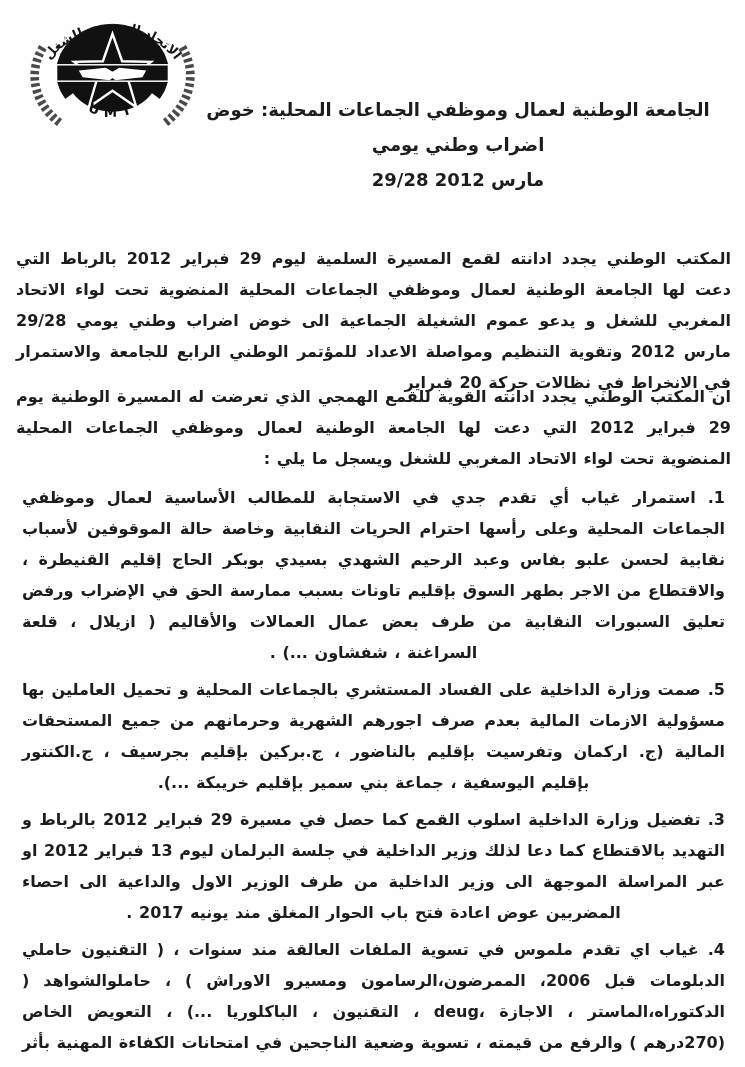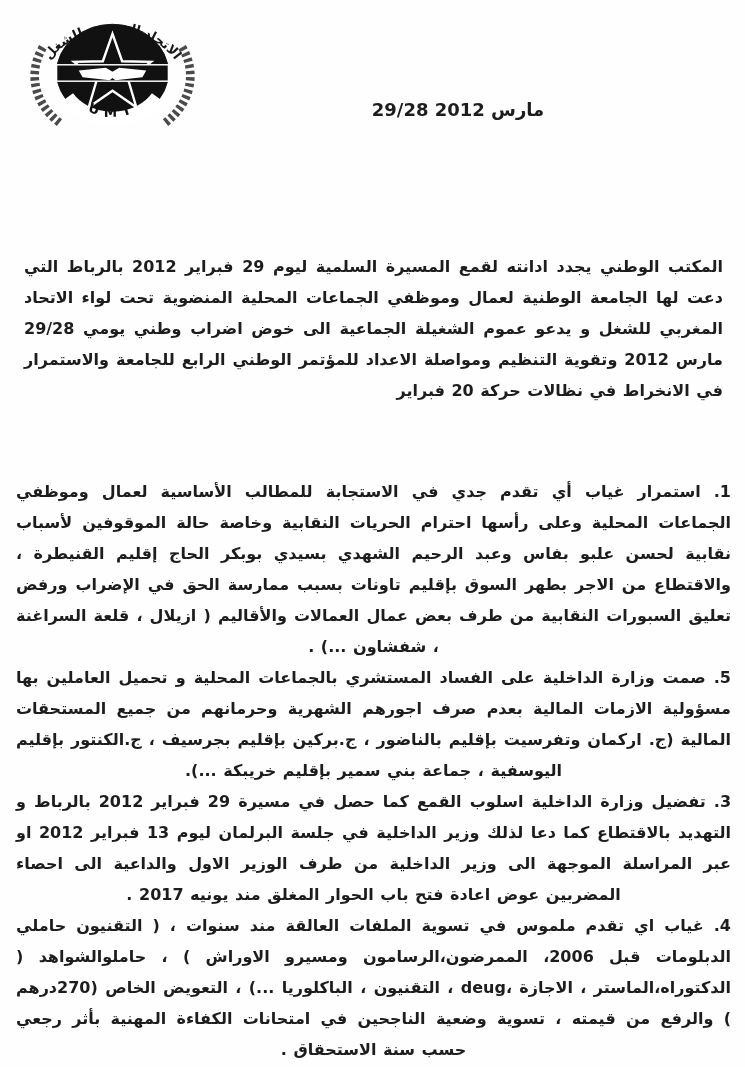--- a/index.html
+++ b/index.html
@@ -14,30 +14,30 @@
   }
   .logo{position:absolute;left:20px;top:5px;width:185px;height:135px;}
   .logo-arc-text{font-family:"DejaVu Sans",sans-serif;font-size:13.5px;font-weight:700;fill:#171717;}
   .logo-umt-text{font-family:"DejaVu Sans",sans-serif;font-size:14px;font-weight:700;fill:#111;letter-spacing:6px;}
   .title{
     position:absolute;top:92px;left:178px;width:560px;
     text-align:center;font-size:18px;font-weight:700;line-height:35px;
   }
   .title-date{direction:ltr;}
   .para{
-    position:absolute;right:14px;left:16px;margin:8px;
+    position:absolute;right:14px;left:16px;margin:0;
     font-size:16px;font-weight:700;line-height:31px;
     text-align:justify;text-align-last:right;
     word-spacing:1px;
   }
   .p1{top:243px;}
   .p2{top:381px;}
   .list{position:absolute;top:476px;right:14px;left:16px;}
   .item{
-    margin:0;font-size:16px;font-weight:700;line-height:31px;
+    margin:6px;font-size:16px;font-weight:700;line-height:31px;
     text-align:justify;text-align-last:center;
     word-spacing:1px;
   }
 </style>
 </head>
 <body>
 
 <div class="page">
 
   <svg class="logo" viewBox="0 0 190 140" aria-hidden="true">
@@ -64,24 +64,26 @@
       <polygon points="130,68 102,65 90,72 98,78 126,75" fill="#ffffff"></polygon>
     </g>
 
     <path d="M48,96 A55,46 0 0 0 142,96" fill="none" stroke="#ffffff" stroke-width="15"></path>
     <text class="logo-umt-text">
       <textPath href="#umtArc" startOffset="50%" text-anchor="middle">UMT</textPath>
     </text>
   </svg>
 
   <div class="title">
+    <div>الجامعة الوطنية لعمال وموظفي الجماعات المحلية: خوض اضراب وطني يومي</div>
     <div class="title-date">29/28 مارس 2012</div>
   </div>
 
   <p class="para p1">المكتب الوطني يجدد ادانته لقمع المسيرة السلمية ليوم 29 فبراير 2012 بالرباط التي دعت لها الجامعة الوطنية لعمال وموظفي الجماعات المحلية المنضوية تحت لواء الاتحاد المغربي للشغل و يدعو عموم الشغيلة الجماعية الى خوض اضراب وطني يومي 29/28 مارس 2012 وتقوية التنظيم ومواصلة الاعداد للمؤتمر الوطني الرابع للجامعة والاستمرار في الانخراط في نظالات حركة 20 فبراير</p>
+  <p class="para p2">ان المكتب الوطني يجدد ادانته القوية للقمع الهمجي الذي تعرضت له المسيرة الوطنية يوم 29 فبراير 2012 التي دعت لها الجامعة الوطنية لعمال وموظفي الجماعات المحلية المنضوية تحت لواء الاتحاد المغربي للشغل ويسجل ما يلي :</p>
 
   <div class="list">
     <p class="item">1. استمرار غياب أي تقدم جدي في الاستجابة للمطالب الأساسية لعمال وموظفي الجماعات المحلية وعلى رأسها احترام الحريات النقابية وخاصة حالة الموقوفين لأسباب نقابية لحسن علبو بفاس وعبد الرحيم الشهدي بسيدي بوبكر الحاج إقليم القنيطرة ، والاقتطاع من الاجر بطهر السوق بإقليم تاونات بسبب ممارسة الحق في الإضراب ورفض تعليق السبورات النقابية من طرف بعض عمال العمالات والأقاليم ( ازيلال ، قلعة السراغنة ، شفشاون ...) .</p>
     <p class="item">5. صمت وزارة الداخلية على الفساد المستشري بالجماعات المحلية و تحميل العاملين بها مسؤولية الازمات المالية بعدم صرف اجورهم الشهرية وحرمانهم من جميع المستحقات المالية (ج. اركمان وتفرسيت بإقليم بالناضور ، ج.بركين بإقليم بجرسيف ، ج.الكنتور بإقليم اليوسفية ، جماعة بني سمير بإقليم خريبكة ...).</p>
     <p class="item">3. تفضيل وزارة الداخلية اسلوب القمع كما حصل في مسيرة 29 فبراير 2012 بالرباط و التهديد بالاقتطاع كما دعا لذلك وزير الداخلية في جلسة البرلمان ليوم 13 فبراير 2012 او عبر المراسلة الموجهة الى وزير الداخلية من طرف الوزير الاول والداعية الى احصاء المضربين عوض اعادة فتح باب الحوار المغلق مند يونيه 2017 .</p>
     <p class="item">4. غياب اي تقدم ملموس في تسوية الملفات العالقة مند سنوات ، ( التقنيون حاملي الدبلومات قبل 2006، الممرضون،الرسامون ومسيرو الاوراش ) ، حاملوالشواهد ( الدكتوراه،الماستر ، الاجازة ،deug ، التقنيون ، الباكلوريا ...) ، التعويض الخاص (270درهم ) والرفع من قيمته ، تسوية وضعية الناجحين في امتحانات الكفاءة المهنية بأثر رجعي حسب سنة الاستحقاق .</p>
     <p class="item">5. عدم ترسيم المؤقتين العاملين بالجماعات المحلية اسوة بموظفي الادارات العمومية .</p>
 
   </div>
 

